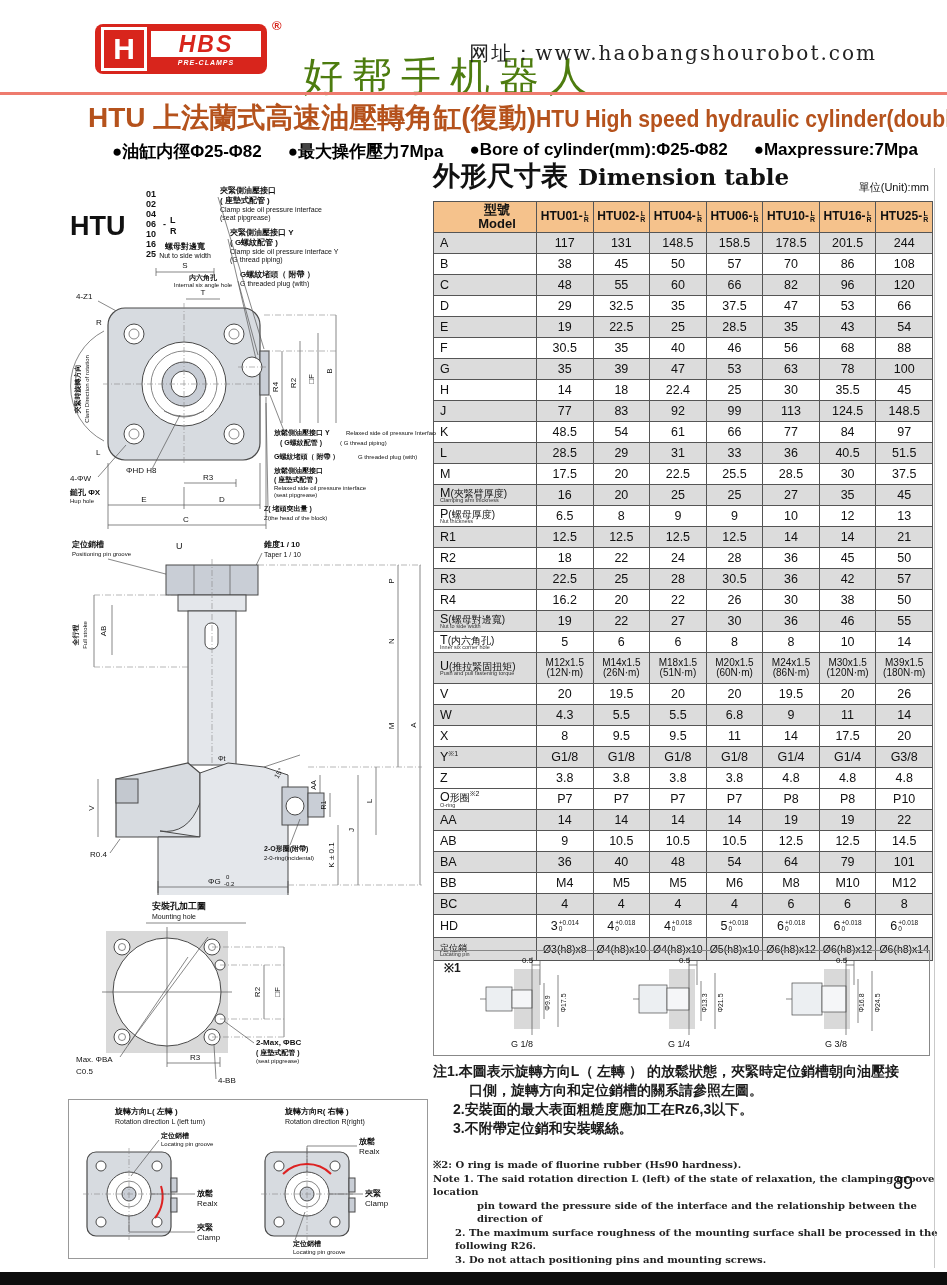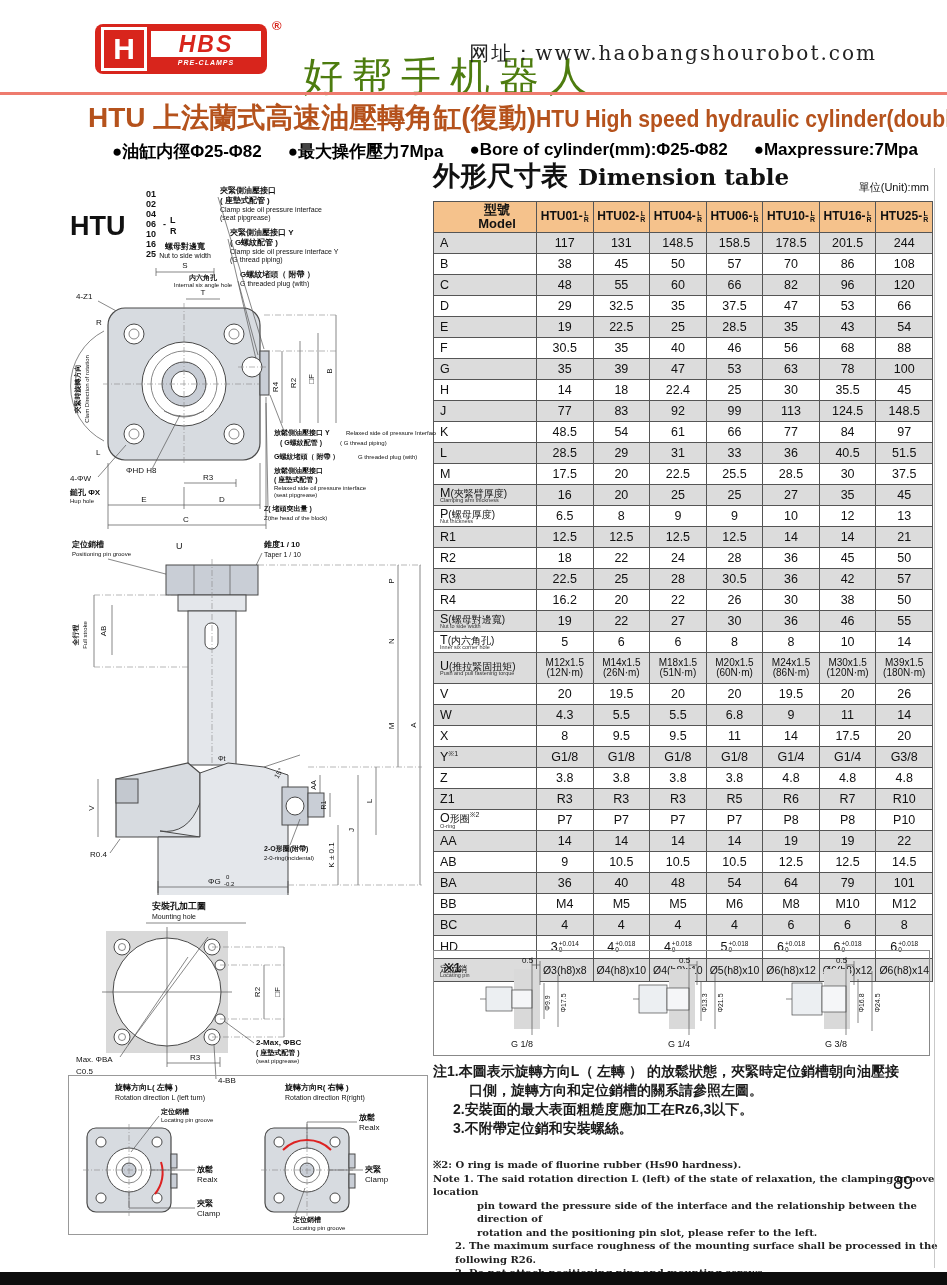--- a/index.html
+++ b/index.html
@@ -68,21 +68,21 @@
   .t6{font-size:6px;} .t7{font-size:7px;} .t8{font-size:8px;} .t9{font-size:9px;}
   .b{font-weight:bold;}
   .shape{fill:#d7dbe0;stroke:#4a4a4a;stroke-width:1.2;}
   .shape2{fill:#c9ced6;stroke:#4a4a4a;stroke-width:1;}
   .shape3{fill:#e4e7eb;stroke:#4a4a4a;stroke-width:1;}
   .hole{fill:#fff;stroke:#4a4a4a;stroke-width:1;}
   .ln{stroke:#555;stroke-width:.7;fill:none;}
   .cl{stroke:#888;stroke-width:.6;fill:none;stroke-dasharray:6 2 1 2;}
   .red{stroke:#dd2222;stroke-width:2;fill:none;}
   .gray{fill:#d9d9d9;stroke:none;}
-  .rot-box{position:absolute;left:0px;top:892px;width:360px;height:160px;border:1px solid #999;box-sizing:border-box;}
+  .rot-box{position:absolute;left:0px;top:916px;width:360px;height:160px;border:1px solid #999;box-sizing:border-box;}
   .watermark{position:absolute;left:88px;top:632px;width:845px;font-size:52px;letter-spacing:7px;color:rgba(255,255,255,.6);
              text-shadow:0 0 1px rgba(170,170,170,.45);white-space:nowrap;pointer-events:none;z-index:9;}
   .right-edge{position:absolute;left:934px;top:168px;width:1px;height:1100px;background:#c9c9c9;}
   .black-bar{position:absolute;left:0;bottom:0;width:947px;height:13px;background:#0d0d0d;}
 </style>
 </head>
 <body>
 
 <div class="page">
 
@@ -428,30 +428,20 @@
           </tr>
           <tr>
             <th class="row-label"><span class="lm">Z</span></th>
             <td>3.8</td>
             <td>3.8</td>
             <td>3.8</td>
             <td>3.8</td>
             <td>4.8</td>
             <td>4.8</td>
             <td>4.8</td>
-          </tr>
-          <tr class="alt">
-            <th class="row-label"><span class="lm">Z1</span></th>
-            <td>R3</td>
-            <td>R3</td>
-            <td>R3</td>
-            <td>R5</td>
-            <td>R6</td>
-            <td>R7</td>
-            <td>R10</td>
           </tr>
           <tr>
             <th class="row-label"><span class="lm">O</span><span class="lz">形圈</span><span class="mk">※2</span><span class="le">O-ring</span></th>
             <td>P7</td>
             <td>P7</td>
             <td>P7</td>
             <td>P7</td>
             <td>P8</td>
             <td>P8</td>
             <td>P10</td>
@@ -621,21 +611,20 @@
   <div class="notes-zh">
     <div class="nz-1">注1.本圖表示旋轉方向L（ 左轉 ） 的放鬆狀態，夾緊時定位銷槽朝向油壓接</div>
     <div class="nz-cont">口側，旋轉方向和定位銷槽的關系請參照左圖。</div>
     <div class="nz-num">2.安裝面的最大表面粗糙度應加工在Rz6,3以下。</div>
     <div class="nz-num">3.不附帶定位銷和安裝螺絲。</div>
   </div>
   <div class="notes-en">
     <div>※2: O ring is made of fluorine rubber (Hs90 hardness).</div>
     <div>Note 1. The said rotation direction L (left) of the state of relaxation, the clamping groove location</div>
     <div class="ne-cont">pin toward the pressure side of the interface and the relationship between the direction of</div>
-    <div class="ne-cont">rotation and the positioning pin slot, please refer to the left.</div>
     <div class="ne-num">2. The maximum surface roughness of the mounting surface shall be processed in the following R26.</div>
     <div class="ne-num">3. Do not attach positioning pins and mounting screws.</div>
   </div>
   <div class="pageno">89</div>
 
   <div class="diagrams">
 
     
     <svg width="368" height="352" viewBox="0 0 368 352">
       <text class="b" style="font-size:27px" x="2" y="52">HTU</text>

